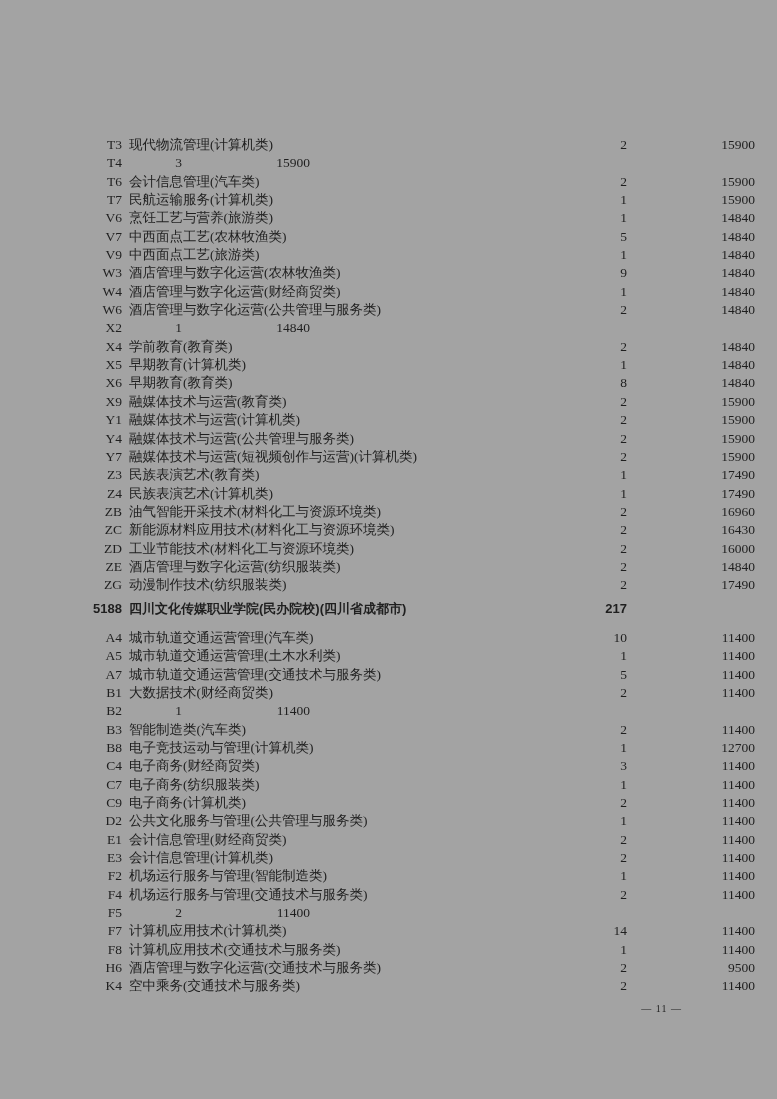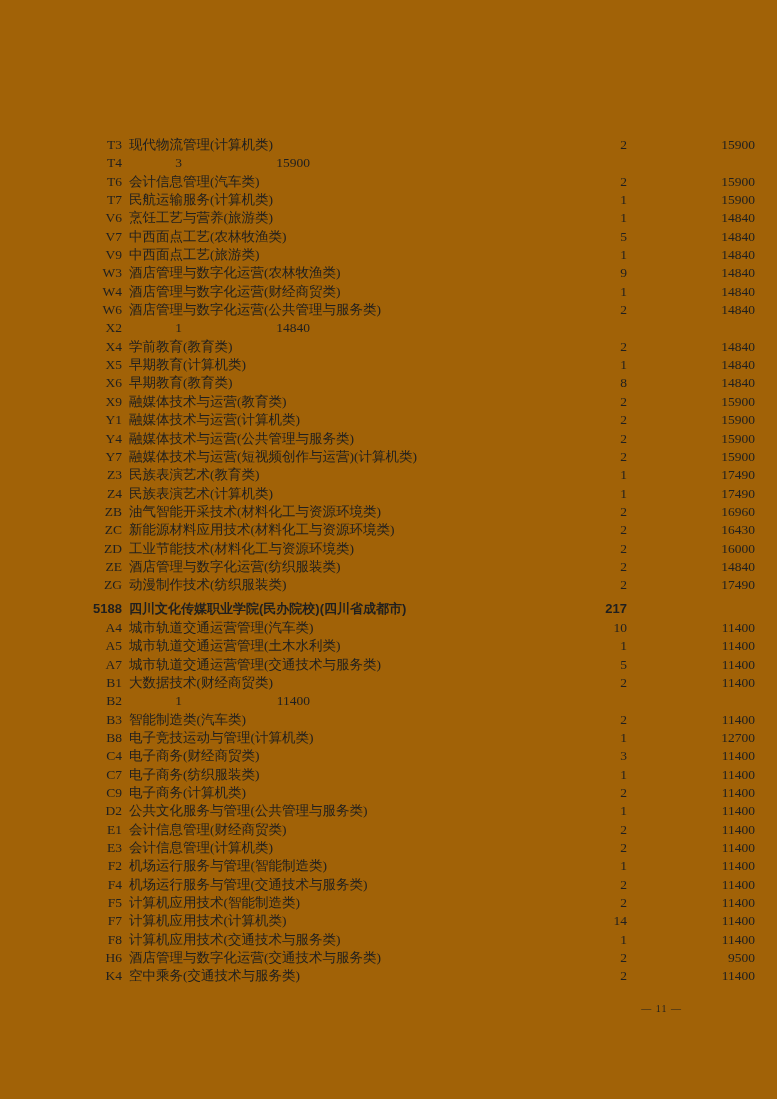--- a/index.html
+++ b/index.html
@@ -4,21 +4,21 @@
 <style>
   html, body {
     margin: 0;
     padding: 0;
     background: #ffffff;
   }
   .page {
     position: relative;
     width: 777px;
     height: 1099px;
-    background: #a16207;
+    background: #a3a3a3;
     overflow: hidden;
     font-family: "Liberation Serif", "DejaVu Serif", serif;
     color: #1f1f1f;
   }
   .content {
     position: absolute;
     left: 90px;
     top: 136px;
     width: 665px;
     font-size: 13.5px;
@@ -48,21 +48,21 @@
     flex: none;
     width: 100px;
     margin-left: 28px;
     text-align: right;
   }
   .inst-row {
     font-family: "Liberation Sans", "DejaVu Sans", sans-serif;
     font-weight: bold;
     font-size: 13px;
     margin-top: 5px;
-    margin-bottom: 1px;
+    margin-bottom: 11px;
   }
   .footer {
     position: absolute;
     top: 1003px;
     right: 95px;
     font-size: 10px;
     color: #1f1f1f;
     letter-spacing: 1px;
   }
 </style>
@@ -309,21 +309,20 @@
         <span class="fee">11400</span>
       </div>
       <div class="row">
         <span class="code">F4</span>
         <span class="name">机场运行服务与管理(交通技术与服务类)</span>
         <span class="count">2</span>
         <span class="fee">11400</span>
       </div>
       <div class="row">
         <span class="code">F5</span>
-        <span class="name">计算机应用技术(智能制造类)</span>
         <span class="count">2</span>
         <span class="fee">11400</span>
       </div>
       <div class="row">
         <span class="code">F7</span>
         <span class="name">计算机应用技术(计算机类)</span>
         <span class="count">14</span>
         <span class="fee">11400</span>
       </div>
       <div class="row">

